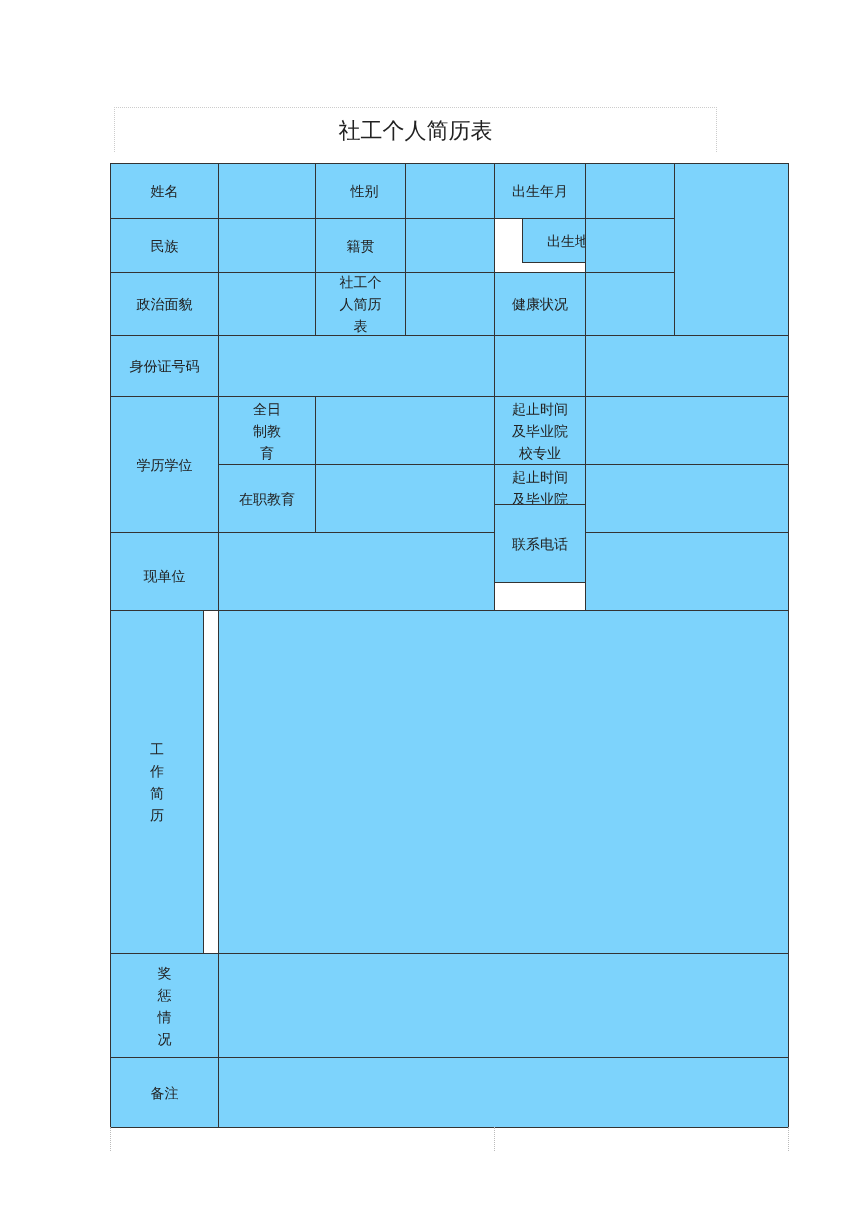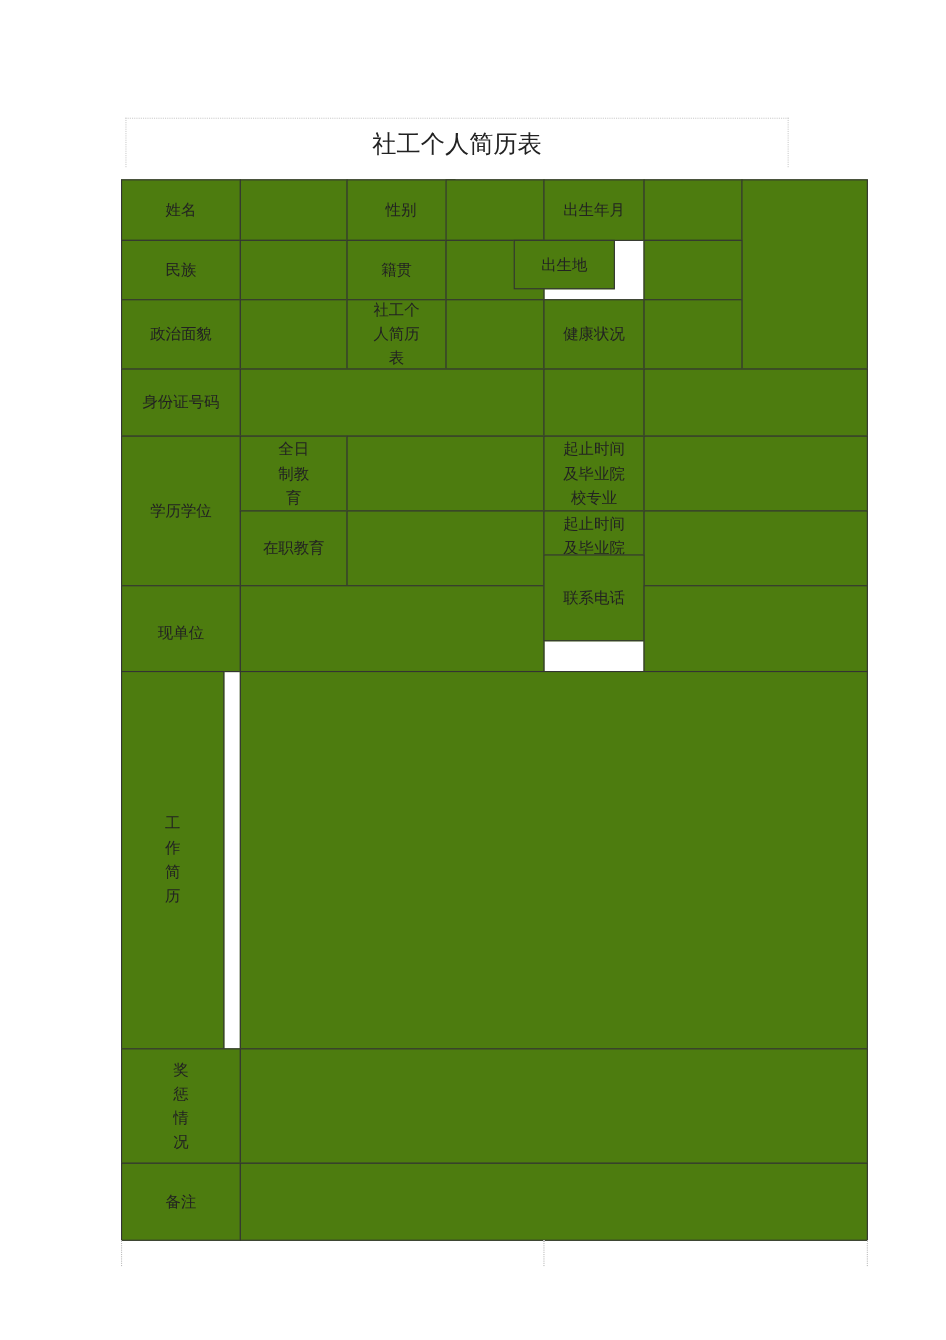--- a/index.html
+++ b/index.html
@@ -1,19 +1,19 @@
 <!DOCTYPE html>
 <html><head>
 <meta charset="utf-8">
 <style>
   html,body{margin:0;padding:0;background:#fff;}
   body{width:860px;height:1218px;position:relative;font-family:"DejaVu Serif","Liberation Serif",serif;color:#222;overflow:hidden;}
   .title-box{position:absolute;left:114px;top:107px;width:601px;height:44px;border:1px dotted #ccc;border-bottom:none;}
   .title{position:absolute;left:0;right:0;top:8px;text-align:center;font-size:22px;color:#222;}
-  .cell{position:absolute;box-sizing:border-box;border:1px solid #333;display:flex;align-items:center;justify-content:center;text-align:center;font-size:14px;line-height:22px;background:#4d7c0f;}
+  .cell{position:absolute;box-sizing:border-box;border:1px solid #333;display:flex;align-items:center;justify-content:center;text-align:center;font-size:14px;line-height:22px;background:#7dd3fc;}
   .cell.in{cursor:text;}
   .foot{position:absolute;top:1127px;height:24px;border-left:1px dotted #bbb;}
 </style>
 </head>
 <body>
 
 <div class="title-box">
   <div class="title">社工个人简历表</div>
 </div>
 
@@ -22,21 +22,21 @@
 <div class="cell" style="left:315px;top:163px;width:99px;height:56px">性别</div>
 <div class="cell in" style="left:405px;top:163px;width:90px;height:56px"></div>
 <div class="cell" style="left:494px;top:163px;width:92px;height:56px">出生年月</div>
 <div class="cell in" style="left:585px;top:163px;width:90px;height:56px"></div>
 <div class="cell in" style="left:674px;top:163px;width:115px;height:173px"></div>
 
 <div class="cell" style="left:110px;top:218px;width:109px;height:55px">民族</div>
 <div class="cell in" style="left:218px;top:218px;width:98px;height:55px"></div>
 <div class="cell" style="left:315px;top:218px;width:91px;height:55px">籍贯</div>
 <div class="cell in" style="left:405px;top:218px;width:90px;height:55px"></div>
-<div class="cell" style="left:467px;top:218px;width:92px;height:45px">出生地</div>
+<div class="cell" style="left:522px;top:218px;width:92px;height:45px">出生地</div>
 <div class="cell in" style="left:585px;top:218px;width:90px;height:55px"></div>
 
 <div class="cell" style="left:110px;top:272px;width:109px;height:64px">政治面貌</div>
 <div class="cell in" style="left:218px;top:272px;width:98px;height:64px"></div>
 <div class="cell" style="left:315px;top:272px;width:91px;height:64px;padding:0 18px">社工个人简历表</div>
 <div class="cell in" style="left:405px;top:272px;width:90px;height:64px"></div>
 <div class="cell" style="left:494px;top:272px;width:92px;height:64px">健康状况</div>
 <div class="cell in" style="left:585px;top:272px;width:90px;height:64px"></div>
 
 <div class="cell" style="left:110px;top:335px;width:109px;height:62px">身份证号码</div>

